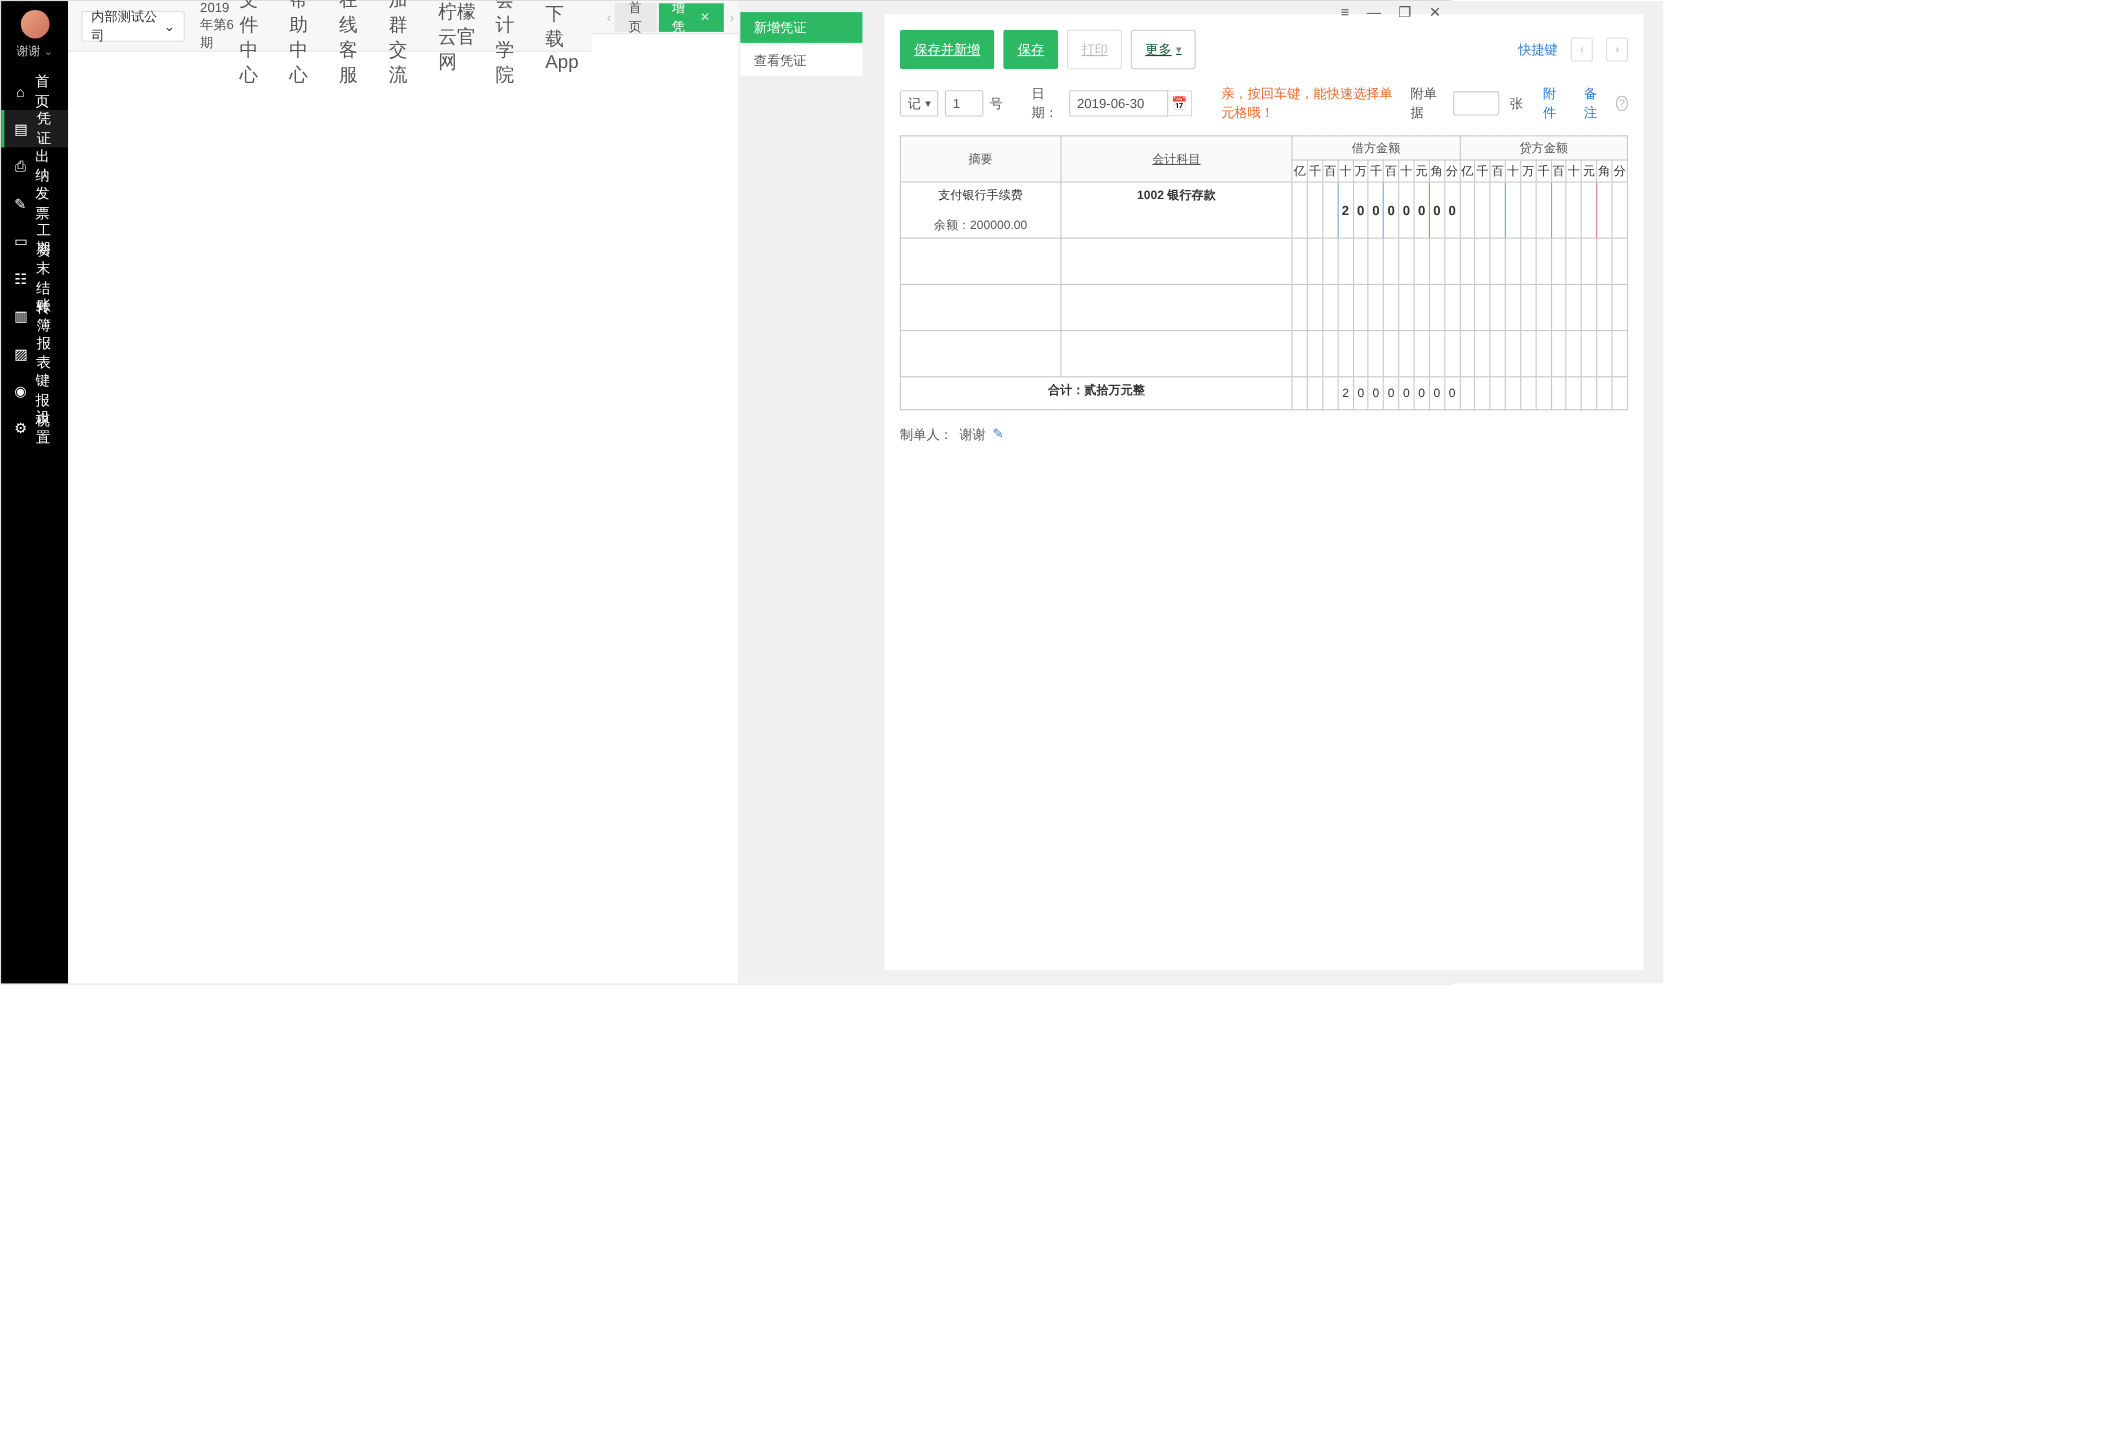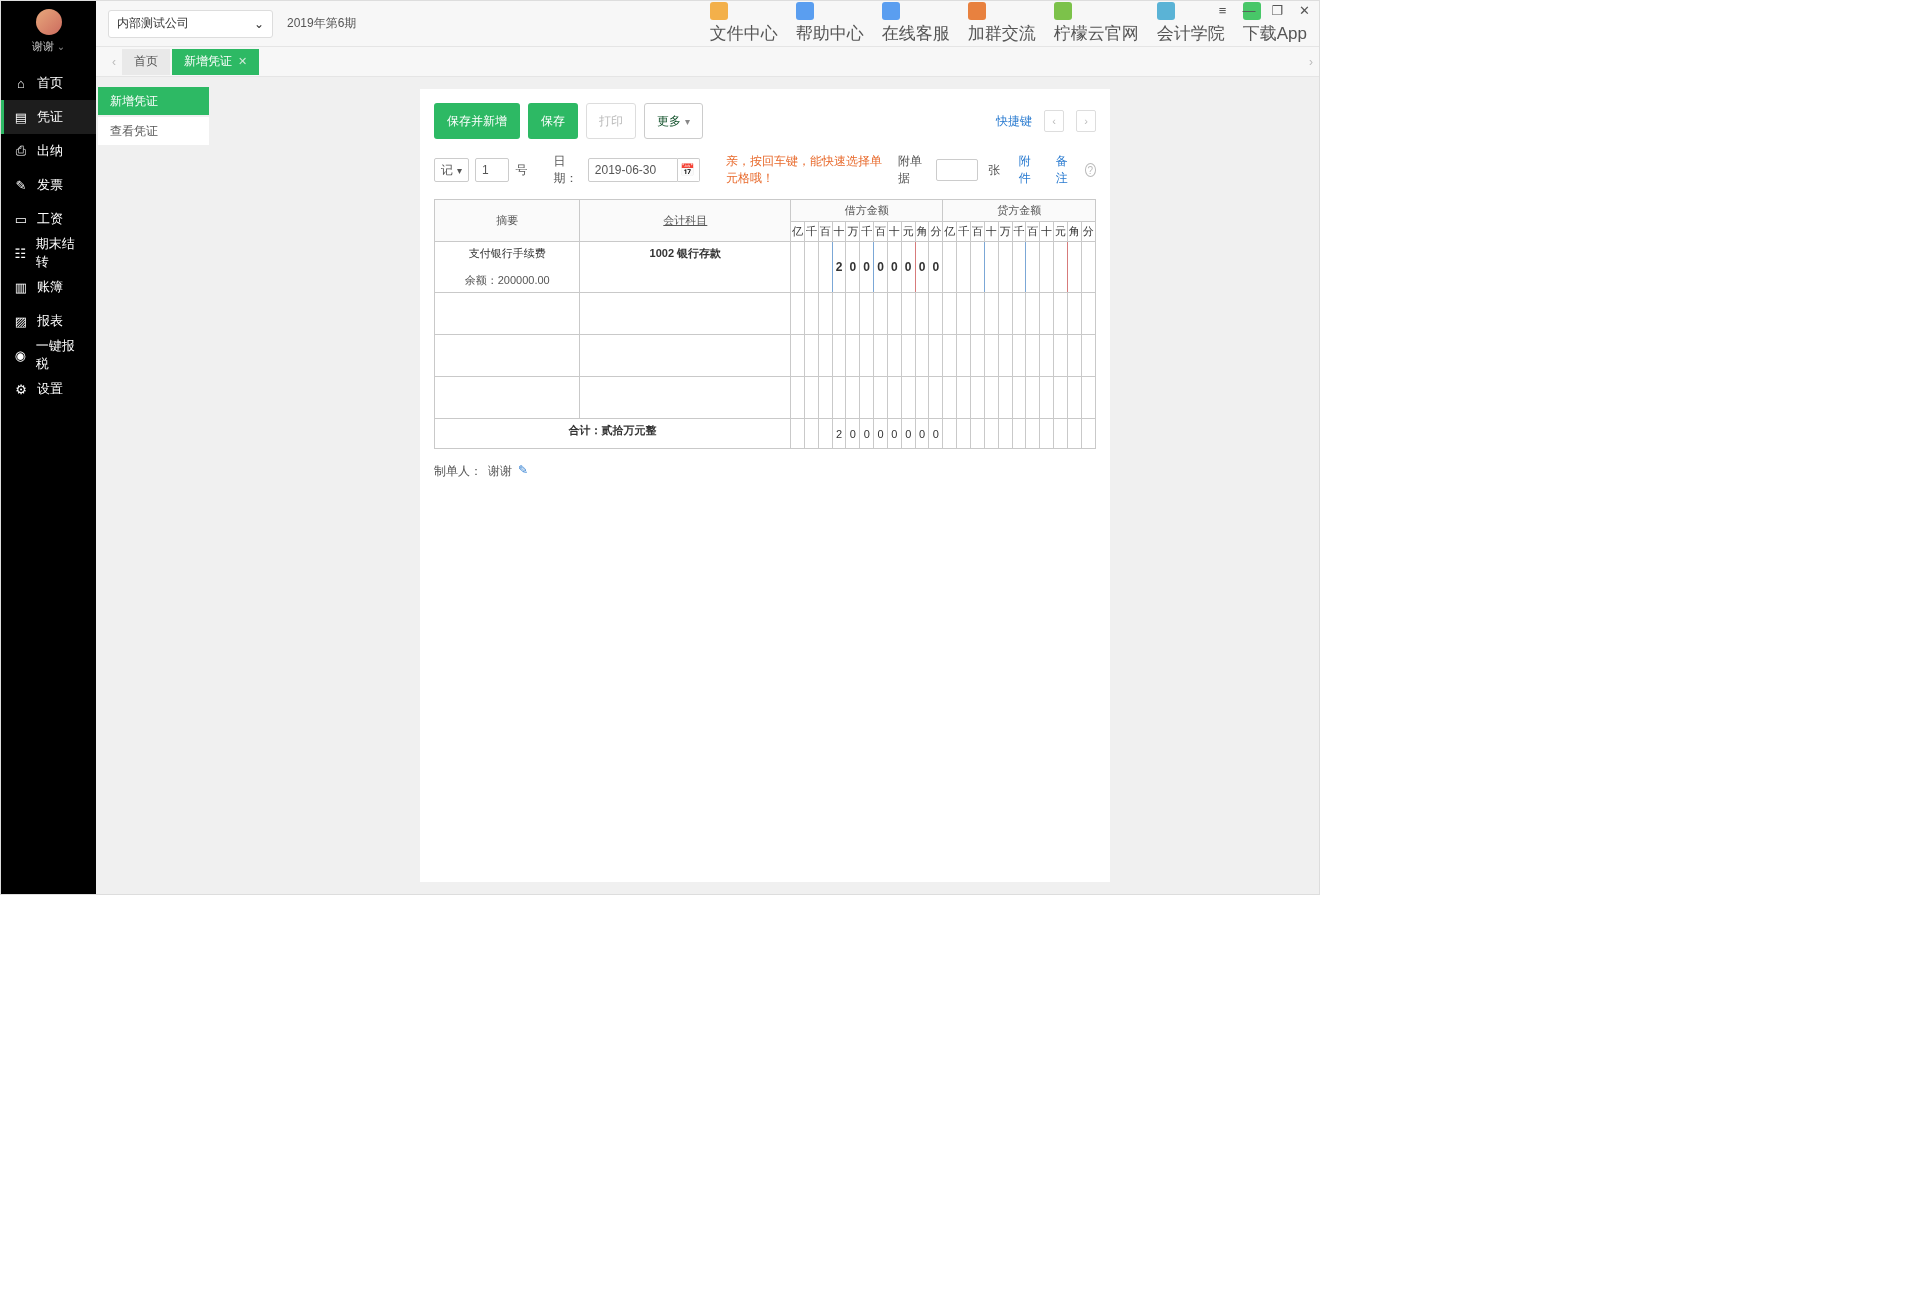--- a/index.html
+++ b/index.html
@@ -5,21 +5,21 @@
 * { margin: 0; padding: 0; box-sizing: border-box; }
 body { font-family: "Microsoft YaHei", Arial, sans-serif; font-size: 12px; color: #333; background: #fff; width: 1920px; height: 1303px; position: relative; }
 .main-container { width: 1320px; height: 895px; position: relative; display: flex; border: 1px solid #ddd; }
 .sidebar { width: 95px; background: #000; color: #fff; display: flex; flex-direction: column; }
 .avatar { width: 26px; height: 26px; border-radius: 50%; background: linear-gradient(135deg,#e8a87c,#cc6b5e); margin: 8px auto 4px; }
 .username { text-align: center; color: #ccc; font-size: 11px; padding-bottom: 12px; }
 .username::after { content: " ⌄"; font-size: 10px; color: #888; }
 .nav-item { display: flex; align-items: center; padding: 0 12px; height: 34px; color: #fff; font-size: 13px; cursor: pointer; }
 .nav-item.active { background: #1d1d1d; border-left: 3px solid #2db964; padding-left: 9px; }
 .nav-item .ico { width: 16px; height: 16px; margin-right: 8px; display: inline-flex; align-items: center; justify-content: center; font-size: 13px; }
-.content { flex: 1; display: flex; flex-direction: column; background: #fff; }
+.content { flex: 1; display: flex; flex-direction: row; background: #fff; }
 .topbar { height: 46px; display: flex; align-items: center; padding: 0 12px; border-bottom: 1px solid #e5e5e5; background: #f7f7f7; }
 .company-select { width: 165px; height: 28px; background: #fff; border: 1px solid #ddd; border-radius: 3px; display: flex; align-items: center; padding: 0 8px; justify-content: space-between; color: #333; }
 .period { margin-left: 14px; color: #555; }
 .top-actions { margin-left: auto; display: flex; gap: 18px; align-items: center; }
 .top-action { display: flex; flex-direction: column; align-items: flex-start; font-size: 17px; color: #555; cursor: pointer; }
 .top-action .ti { width: 18px; height: 18px; margin-bottom: 2px; border-radius: 3px; }
 .window-controls { position: absolute; top: 2px; right: 6px; display: flex; gap: 10px; color: #555; font-size: 13px; }
 .window-controls span { cursor: pointer; padding: 0 3px; }
 .tabbar { height: 30px; background: #f7f7f7; border-bottom: 1px solid #e5e5e5; display: flex; align-items: center; padding-left: 10px; }
 .tab-arrow { width: 16px; text-align: center; color: #bbb; cursor: pointer; }
@@ -29,21 +29,21 @@
 .tab.active .close { color: #cfead8; }
 .tab-right-arrow { margin-left: auto; }
 .body-area { flex: 1; display: flex; background: #f0f0f0; }
 .submenu { width: 115px; padding: 10px 2px 0 2px; }
 .submenu-item { height: 28px; display: flex; align-items: center; padding: 0 12px; font-size: 12px; color: #555; background: #f0f0f0; margin-bottom: 2px; cursor: pointer; }
 .submenu-item.active { background: #2db964; color: #fff; }
 .submenu-item:not(.active) { background: #fff; text-align: center; }
 .work { flex: 1; padding: 12px 18px; display: flex; }
 .card { background: #fff; width: 690px; margin: 0 auto; padding: 14px; }
 .btn-row { display: flex; align-items: center; gap: 8px; }
-.btn { height: 36px; padding: 16px 12px; border-radius: 3px; font-size: 12px; cursor: pointer; display: inline-flex; align-items: center; justify-content: center; border: 1px solid transparent; }
+.btn { height: 36px; padding: 16px 12px; border-radius: 3px; font-size: 12px; cursor: pointer; display: inline-flex; align-items: center; justify-content: center; border: 1px solid transparent; text-decoration: underline; }
 .btn-green { background: #2db964; color: #fff; }
 .btn-disabled { background: #fff; color: #bbb; border: 1px solid #ddd; }
 .btn-outline { background: #fff; color: #14532d; border: 1px solid #ccc; }
 .btn-outline::after { content: " ▾"; font-size: 10px; margin-left: 4px; color: #888; }
 .spacer { flex: 1; }
 .link { color: #2a7bd0; cursor: pointer; font-size: 12px; }
 .pager-btn { width: 20px; height: 22px; border: 1px solid #ddd; color: #bbb; display: inline-flex; align-items: center; justify-content: center; border-radius: 2px; margin-left: 4px; cursor: pointer; font-size: 11px; }
 .form-row { display: flex; align-items: center; margin-top: 14px; gap: 6px; font-size: 12px; color: #555; }
 .inp-sel { height: 24px; border: 1px solid #ccc; border-radius: 2px; display: inline-flex; align-items: center; padding: 0 6px; background: #fff; position: relative; }
 .inp-sel.sel::after { content: "▾"; color: #555; font-size: 10px; margin-left: 4px; }

